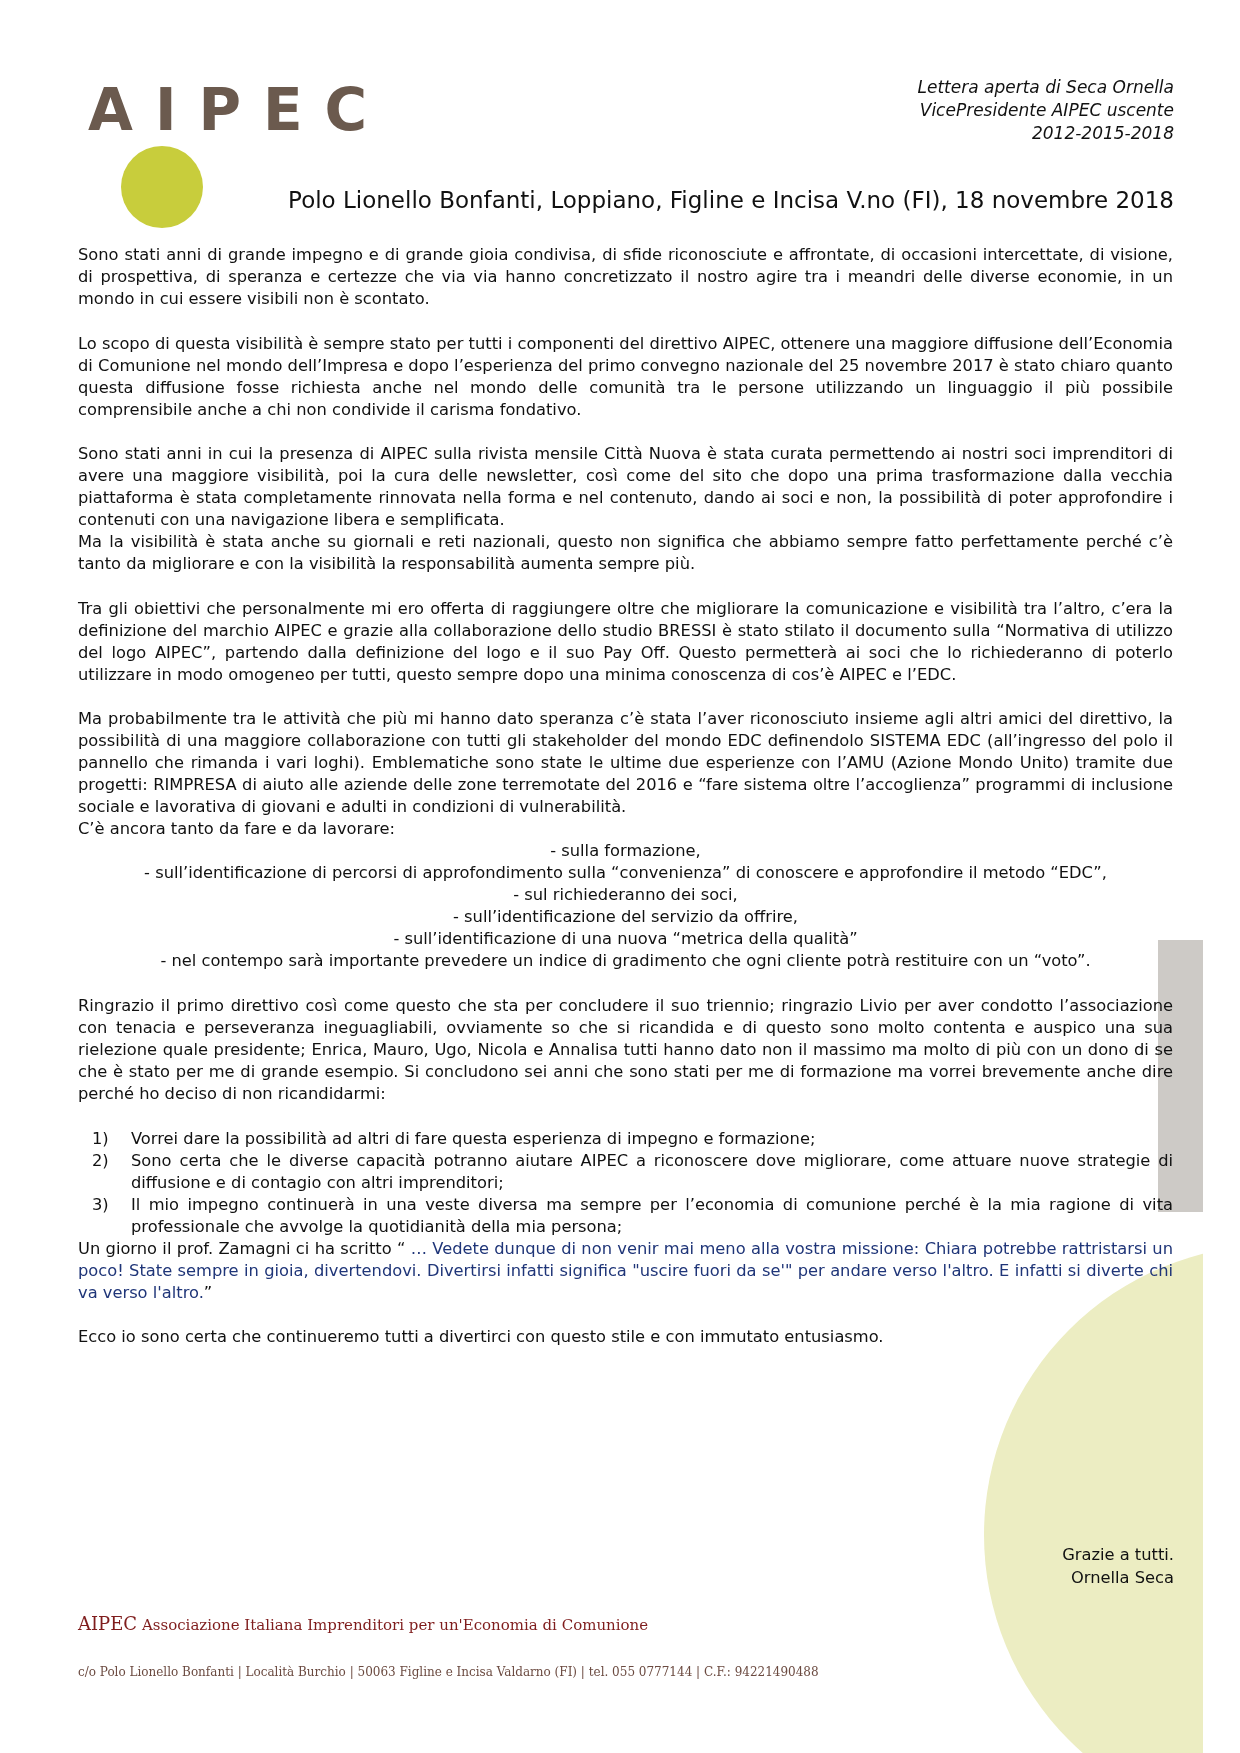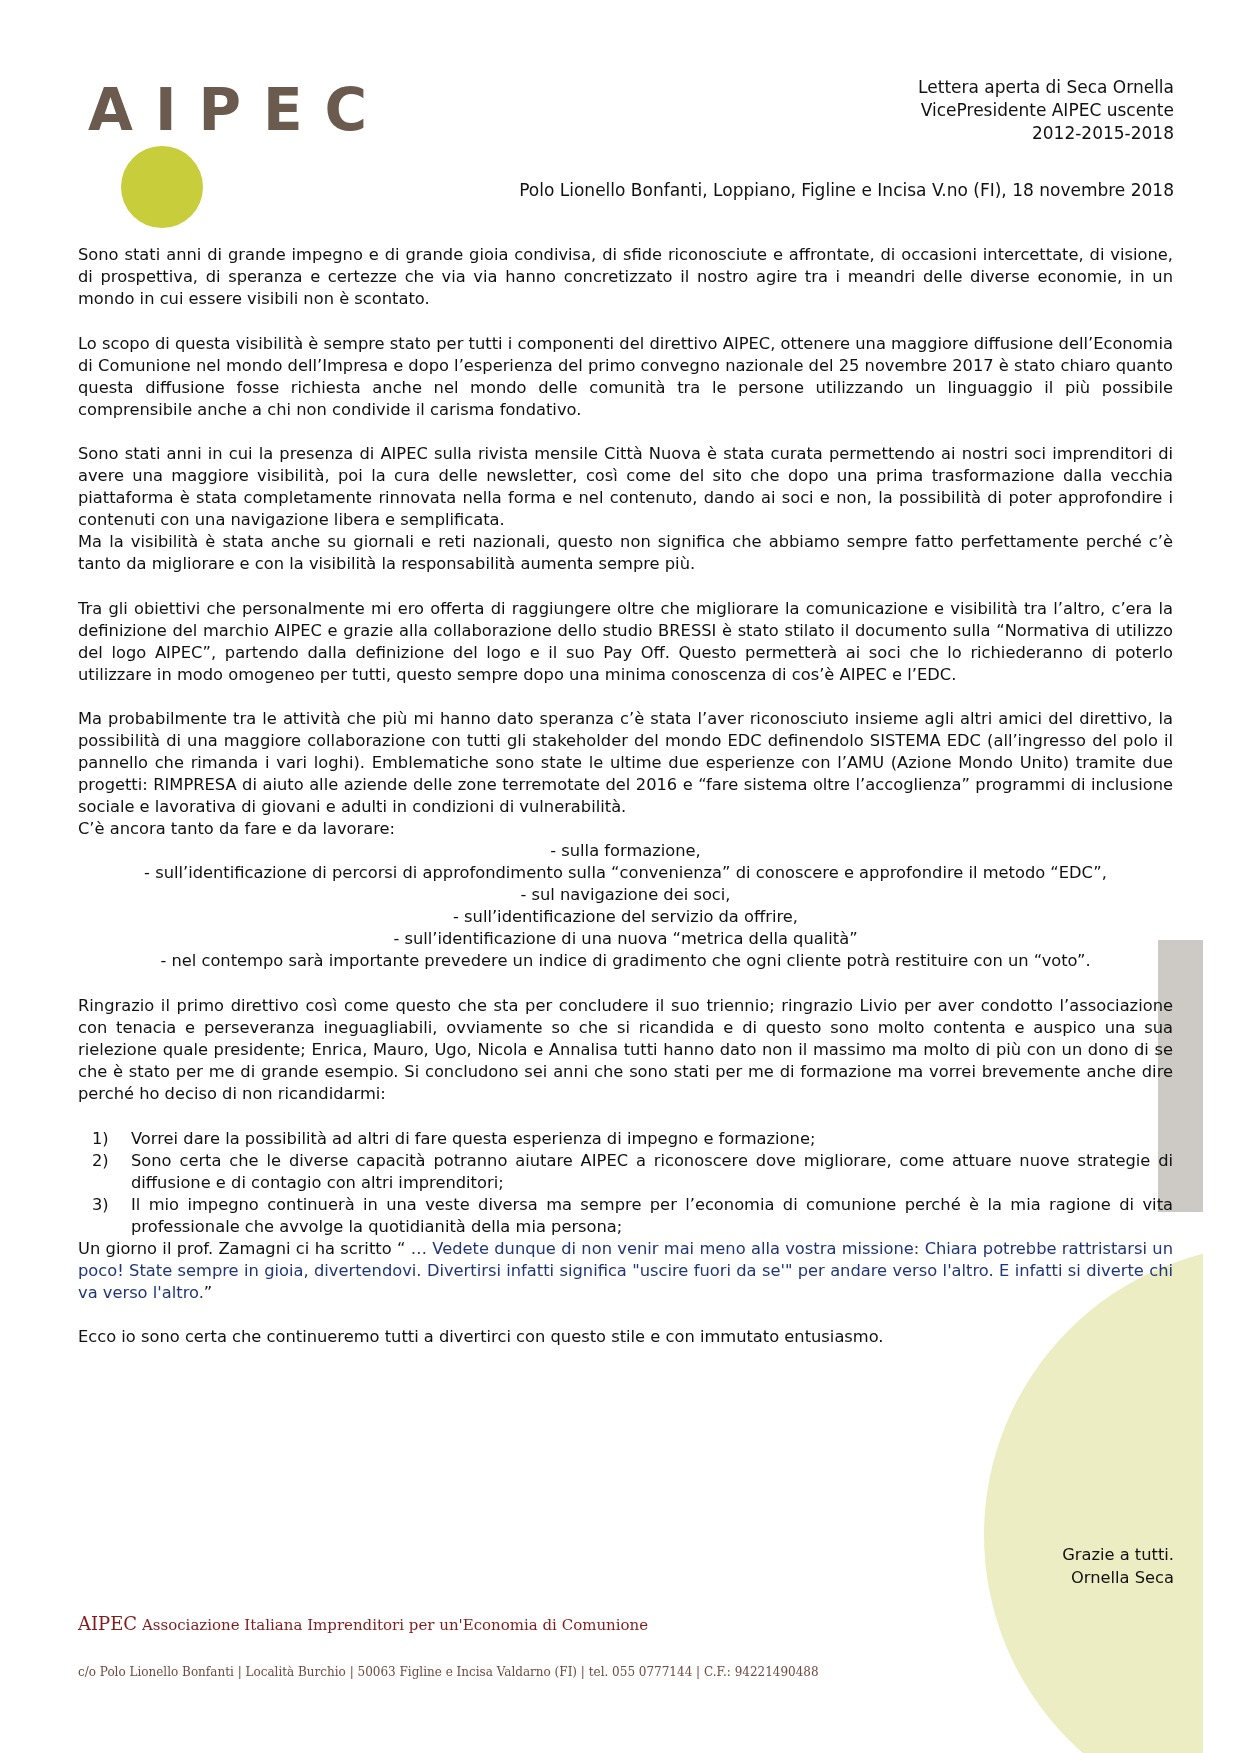--- a/index.html
+++ b/index.html
@@ -25,24 +25,24 @@
   }
   .big-circle {
     position: absolute; left: 984px; top: 1245px; width: 580px; height: 580px;
     border-radius: 50%; background: #ecedc2;
   }
   .clip-right {
     position: absolute; left: 1203px; top: 1200px; width: 37px; height: 553px; background: #ffffff;
   }
   .header-right {
     position: absolute; right: 66px; top: 76px; text-align: right;
-    font-size: 17px; line-height: 23px; color: #111;
+    font-style: italic; font-size: 17px; line-height: 23px; color: #111;
   }
   .place-date {
-    position: absolute; right: 66px; top: 180px; font-size: 17px; color: #111;
+    position: absolute; right: 66px; top: 187px; font-size: 23px; color: #111;
   }
   .body-text {
     position: absolute; left: 78px; top: 244px; width: 1095px;
     font-size: 16.3px; line-height: 22px; text-align: justify;
   }
   .body-text p { margin: 0 0 22.6px 0; }
   .body-text p.tight { margin: 0; }
   .body-text .line { display: block; }
   ol.reasons { margin: 0; padding-left: 48px; list-style: none; counter-reset: r; }
   ol.reasons li { position: relative; padding-left: 5px; }
@@ -86,21 +86,21 @@
   <p>Sono stati anni di grande impegno e di grande gioia condivisa, di sfide riconosciute e affrontate, di occasioni intercettate, di visione, di prospettiva, di speranza e certezze che via via hanno concretizzato il nostro agire tra i meandri delle diverse economie, in un mondo in cui essere visibili non è scontato.</p>
   <p>Lo scopo di questa visibilità è sempre stato per tutti i componenti del direttivo AIPEC, ottenere una maggiore diffusione dell’Economia di Comunione nel mondo dell’Impresa e dopo l’esperienza del primo convegno nazionale del 25 novembre 2017 è stato chiaro quanto questa diffusione fosse richiesta anche nel mondo delle comunità tra le persone utilizzando un linguaggio il più possibile comprensibile anche a chi non condivide il carisma fondativo.</p>
   <p class="tight">Sono stati anni in cui la presenza di AIPEC sulla rivista mensile Città Nuova è stata curata permettendo ai nostri soci imprenditori di avere una maggiore visibilità, poi la cura delle newsletter, così come del sito che dopo una prima trasformazione dalla vecchia piattaforma è stata completamente rinnovata nella forma e nel contenuto, dando ai soci e non, la possibilità di poter approfondire i contenuti con una navigazione libera e semplificata.</p>
   <p>Ma la visibilità è stata anche su giornali e reti nazionali, questo non significa che abbiamo sempre fatto perfettamente perché c’è tanto da migliorare e con la visibilità la responsabilità aumenta sempre più.</p>
   <p>Tra gli obiettivi che personalmente mi ero offerta di raggiungere oltre che migliorare la comunicazione e visibilità tra l’altro, c’era la definizione del marchio AIPEC e grazie alla collaborazione dello studio BRESSI è stato stilato il documento sulla “Normativa di utilizzo del logo AIPEC”, partendo dalla definizione del logo e il suo Pay Off. Questo permetterà ai soci che lo richiederanno di poterlo utilizzare in modo omogeneo per tutti, questo sempre dopo una minima conoscenza di cos’è AIPEC e l’EDC.</p>
   <p class="tight">Ma probabilmente tra le attività che più mi hanno dato speranza c’è stata l’aver riconosciuto insieme agli altri amici del direttivo, la possibilità di una maggiore collaborazione con tutti gli stakeholder del mondo EDC definendolo SISTEMA EDC (all’ingresso del polo il pannello che rimanda i vari loghi). Emblematiche sono state le ultime due esperienze con l’AMU (Azione Mondo Unito) tramite due progetti: RIMPRESA di aiuto alle aziende delle zone terremotate del 2016 e “fare sistema oltre l’accoglienza” programmi di inclusione sociale e lavorativa di giovani e adulti in condizioni di vulnerabilità.</p>
   <p class="tight">C’è ancora tanto da fare e da lavorare:</p>
   <div style="margin-bottom:22.6px; text-align:center;">
     <span class="line">- sulla formazione,</span>
     <span class="line">- sull’identificazione di percorsi di approfondimento sulla “convenienza” di conoscere e approfondire il metodo “EDC”,</span>
-    <span class="line">- sul navigazione dei soci,</span>
+    <span class="line">- sul richiederanno dei soci,</span>
     <span class="line">- sull’identificazione del servizio da offrire,</span>
     <span class="line">- sull’identificazione di una nuova “metrica della qualità”</span>
     <span class="line">- nel contempo sarà importante prevedere un indice di gradimento che ogni cliente potrà restituire con un “voto”.</span>
   </div>
   <p>Ringrazio il primo direttivo così come questo che sta per concludere il suo triennio; ringrazio Livio per aver condotto l’associazione con tenacia e perseveranza ineguagliabili, ovviamente so che si ricandida e di questo sono molto contenta e auspico una sua rielezione quale presidente; Enrica, Mauro, Ugo, Nicola e Annalisa tutti hanno dato non il massimo ma molto di più con un dono di se che è stato per me di grande esempio. Si concludono sei anni che sono stati per me di formazione ma vorrei brevemente anche dire perché ho deciso di non ricandidarmi:</p>
   <ol class="reasons">
     <li><span class="num">1)</span><span>Vorrei dare la possibilità ad altri di fare questa esperienza di impegno e formazione;</span></li>
     <li><span class="num">2)</span><span>Sono certa che le diverse capacità potranno aiutare AIPEC a riconoscere dove migliorare, come attuare nuove strategie di diffusione e di contagio con altri imprenditori;</span></li>
     <li><span class="num">3)</span><span>Il mio impegno continuerà in una veste diversa ma sempre per l’economia di comunione perché è la mia ragione di vita professionale che avvolge la quotidianità della mia persona;</span></li>
   </ol>

